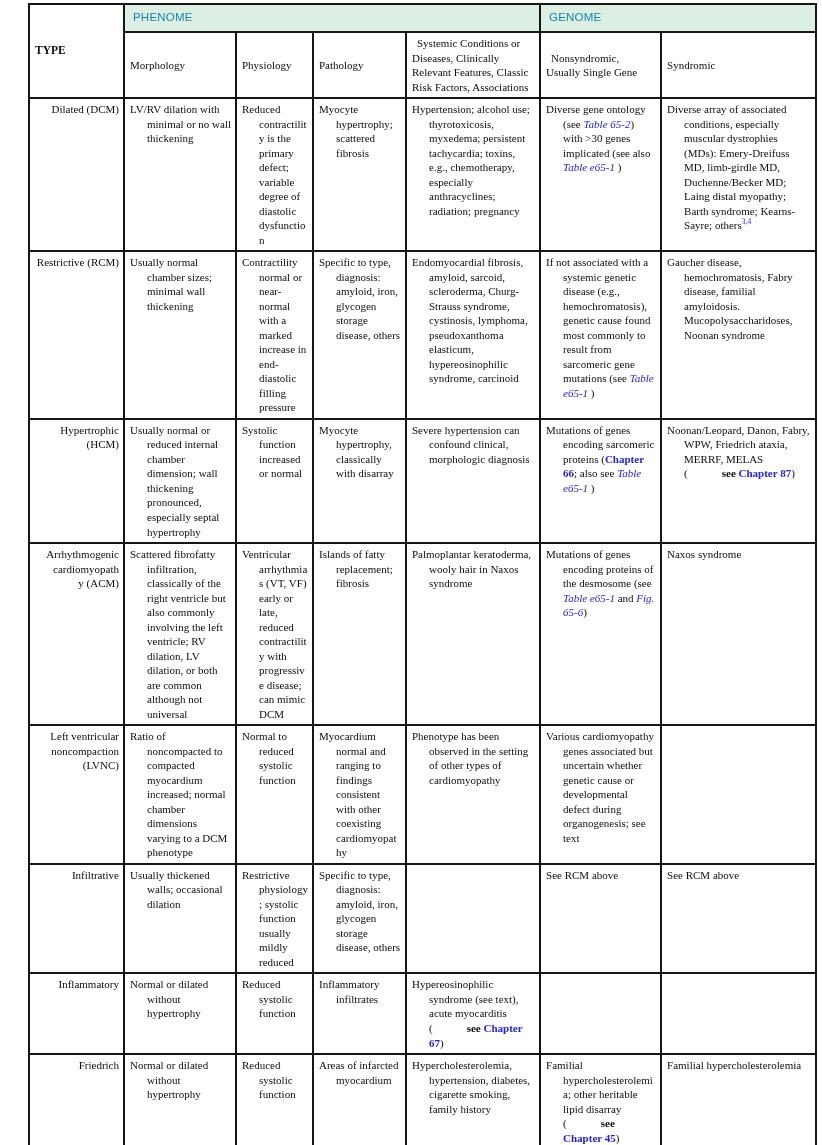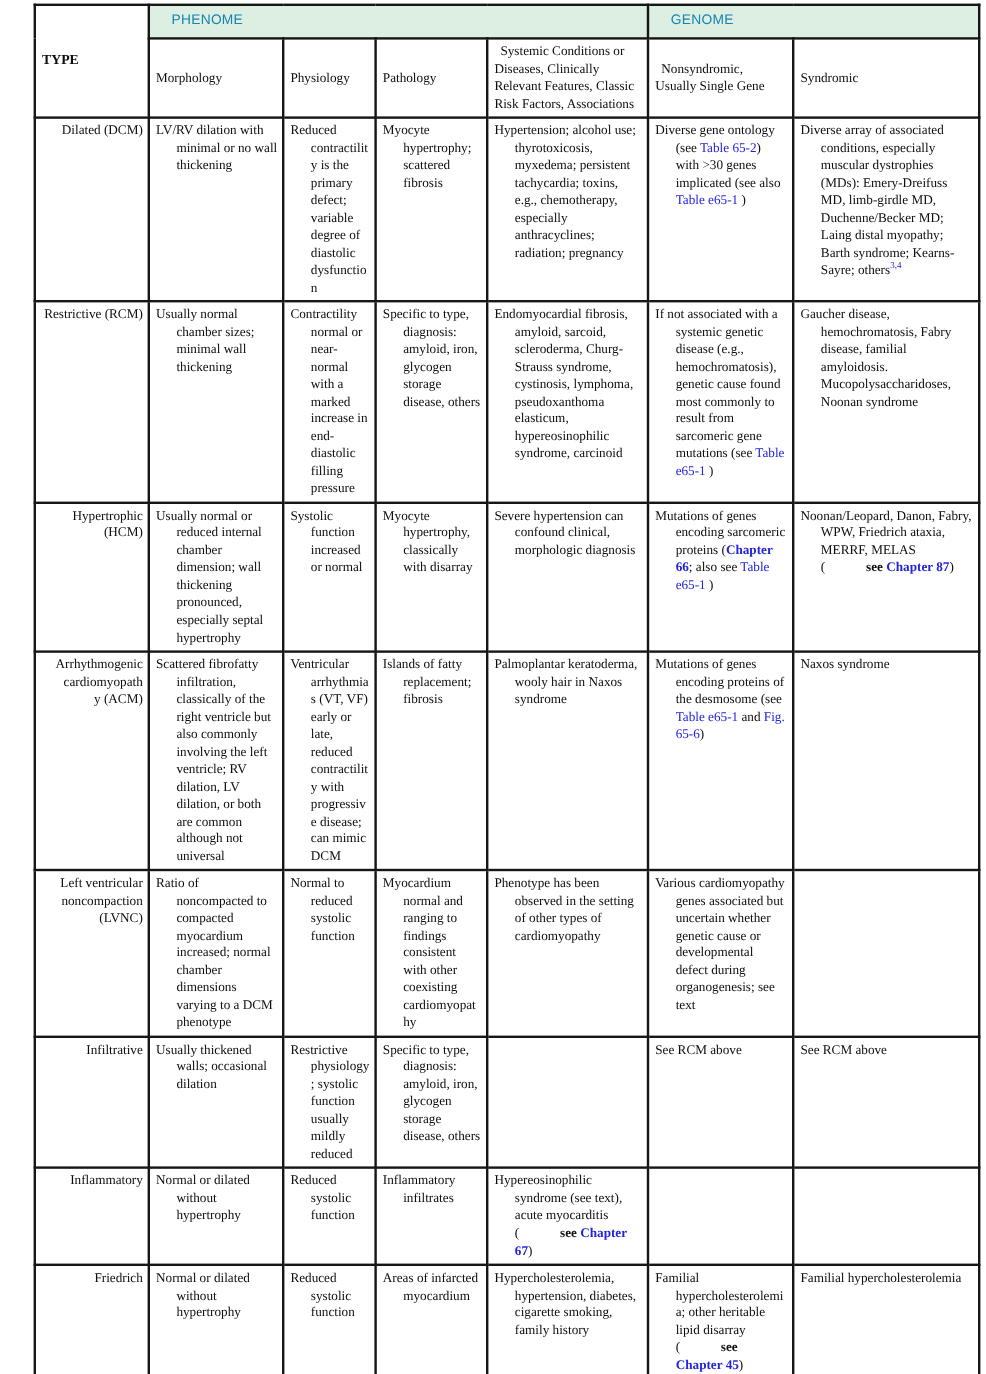--- a/index.html
+++ b/index.html
@@ -13,28 +13,28 @@
     border:2px solid #161616;border-bottom:4px solid #060606;
   }
   td{
     border:2px solid #161616;vertical-align:top;
     padding:3px 4px 3px 5px;font-size:11px;line-height:1.32;
     overflow:hidden;word-wrap:break-word;
   }
   td.band{
     background:#ddefe3;font-family:"Liberation Sans", sans-serif;
     color:#1585ad;font-size:11.5px;font-weight:400;
-    vertical-align:middle;padding:2px 18px;letter-spacing:0.2px;
+    vertical-align:middle;padding:2px 8px;letter-spacing:0.2px;
   }
   td.type-head{vertical-align:middle;font-weight:bold;font-size:11.5px;}
   tr.colhead td{vertical-align:middle;}
   td.fi{text-indent:5px;vertical-align:middle;}
   .hang{padding-left:17px;text-indent:-17px;}
   .hang-sm{padding-left:13px;text-indent:-13px;text-align:right;}
-  .link{color:#2323dc;}
+  .link{color:#2323dc;font-style:italic;}
   .boldlink{color:#2323dc;font-weight:bold;}
   .bold{font-weight:bold;margin-left:34px;}
   .suplink{color:#2323dc;font-size:7.5px;vertical-align:super;line-height:0;}
 </style>
 </head>
 <body>
 
 <div class="wrap">
   <table>
     <colgroup>

